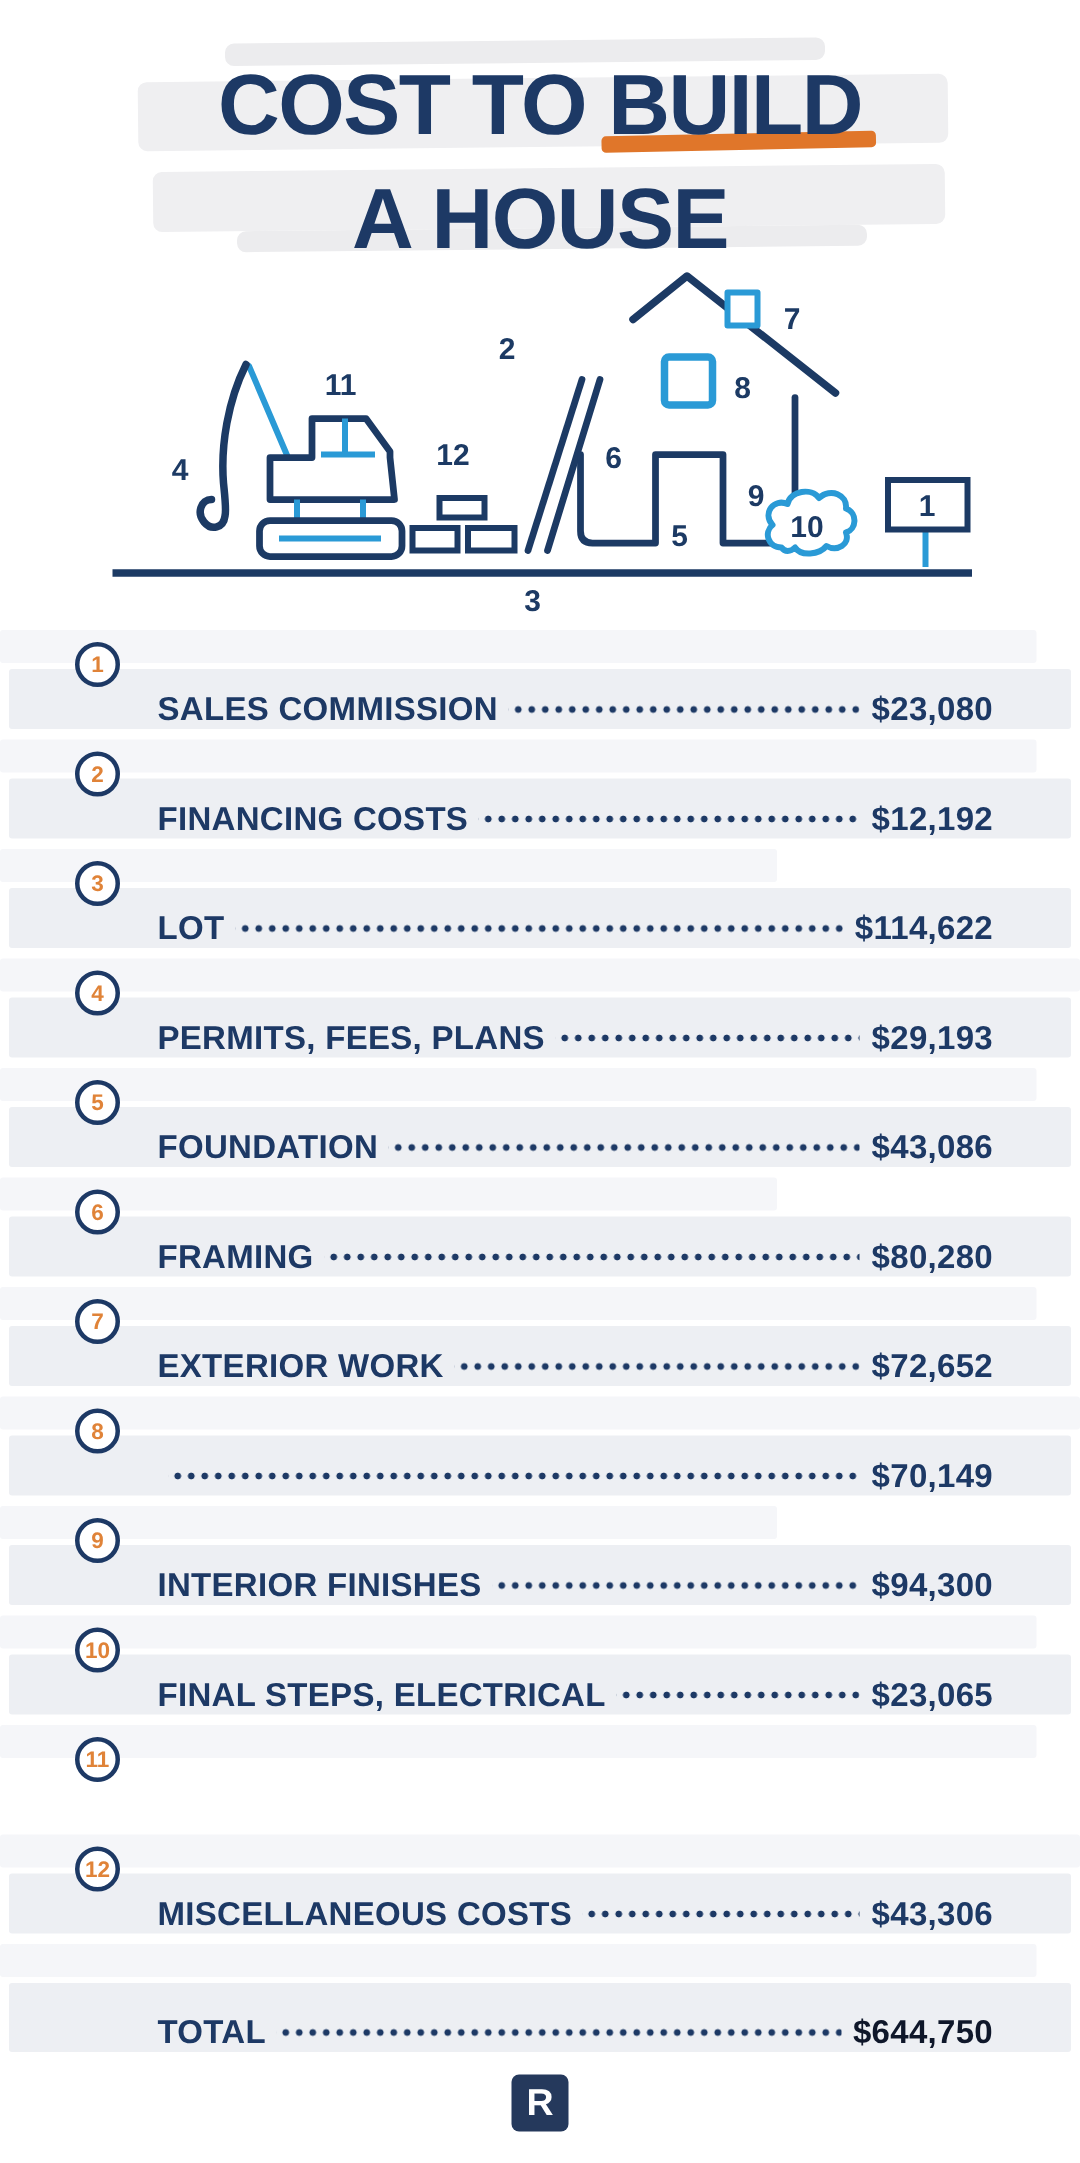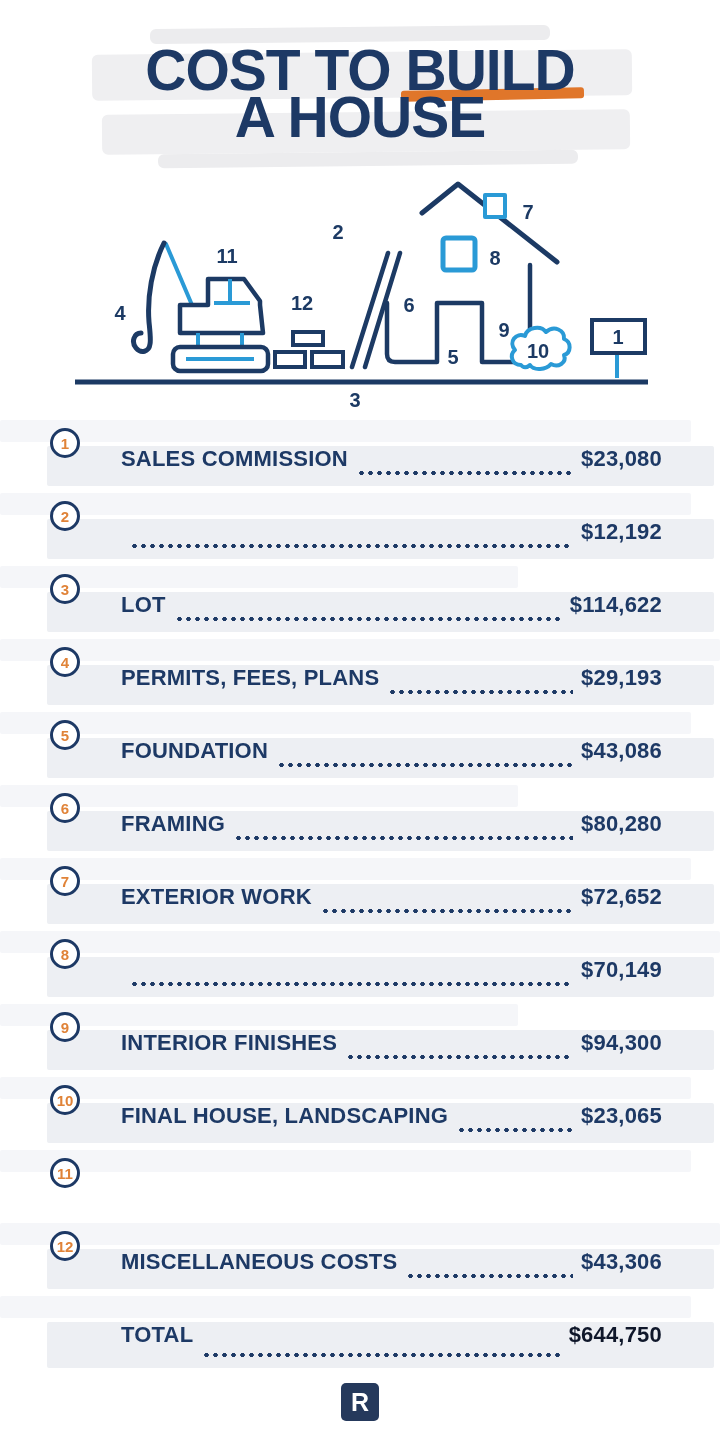--- a/index.html
+++ b/index.html
@@ -10,38 +10,38 @@
   
   .title-wrap{position:absolute;top:0;left:0;width:583px;height:172px;}
   .brush{position:absolute;background:#ececee;border-radius:6px;transform:rotate(-0.6deg);}
   .b1{left:150px;top:27px;width:400px;height:15px;}
   .b2{left:92px;top:52px;width:540px;height:46px;background:#efeff1;}
   .b3{left:102px;top:112px;width:528px;height:40px;background:#efeff1;}
   .b4{left:158px;top:152px;width:420px;height:14px;}
   .t-line{position:absolute;left:0;width:720px;text-align:center;
     font-weight:bold;font-size:57px;letter-spacing:-1px;color:#1d3965;line-height:1;}
   .t1{top:42px;}
-  .t2{top:89px;text-align:center;}
+  .t2{top:118px;text-align:center;}
   .hl{position:relative;z-index:0;display:inline-block;}
   .hl::after{content:"";position:absolute;left:-4px;right:-10px;bottom:-1px;height:11px;
     background:#e0762a;border-radius:3px;transform:rotate(-1.2deg);z-index:-1;}
   
   .illus{position:absolute;top:172px;left:0;width:720px;height:240px;}
   .illus text{font-family:"Liberation Sans",sans-serif;font-weight:bold;fill:#1c3a64;font-size:20px;text-anchor:middle;}
   
   .rows{position:absolute;top:420px;left:0;width:720px;}
   .row{position:relative;height:73px;}
   .row::before{content:"";position:absolute;left:0;top:0;height:22px;width:96%;background:#f5f6f9;border-radius:2px;}
   .row:nth-child(3n)::before{width:72%;}
   .row:nth-child(4n)::before{width:100%;}
   .badge{position:absolute;left:50px;top:8px;width:30px;height:30px;border:3px solid #1d3965;
     border-radius:50%;box-sizing:border-box;background:#fff;display:flex;align-items:center;justify-content:center;
     font-weight:bold;font-size:15px;color:#e08338;z-index:2;}
   .band{position:absolute;left:6px;right:6px;top:26px;height:40px;background:#edeff3;border-radius:2px;
-    display:flex;align-items:flex-start;padding:0 52px 0 74px;box-sizing:border-box;margin-left:41px;}
+    display:flex;align-items:flex-end;padding:0 52px 0 99px;box-sizing:border-box;}
   .lbl,.amt{font-weight:bold;font-size:22px;color:#1d3965;letter-spacing:0.2px;white-space:nowrap;}
   .leader{flex:1;align-self:stretch;margin:0 8px 0 7px;
     background-image:radial-gradient(circle, #1d3965 2px, transparent 2.5px);
     background-size:9px 8px;background-repeat:repeat-x;background-position:left 2px bottom 9px;}
   .total-row{height:80px;text-decoration:underline;}
   .total-row .band{height:46px;}
   .total-row .amt{color:#0f172a;}
   
   .logo{position:absolute;top:1383px;left:341px;width:38px;height:38px;background:#25395c;border-radius:5px;
     display:flex;align-items:center;justify-content:center;color:#ffffff;font-weight:bold;font-size:25px;}
@@ -128,20 +128,21 @@
     <div class="band">
         <span class="lbl">SALES COMMISSION</span>
         <span class="leader"></span>
         <span class="amt">$23,080</span>
       </div>
   </div>
 
   <div class="row">
     <div class="badge">2</div>
     <div class="band">
+        <span class="lbl">FINANCING COSTS</span>
         <span class="leader"></span>
         <span class="amt">$12,192</span>
       </div>
   </div>
 
   <div class="row">
     <div class="badge">3</div>
     <div class="band">
         <span class="lbl">LOT</span>
         <span class="leader"></span>
@@ -198,21 +199,21 @@
     <div class="band">
         <span class="lbl">INTERIOR FINISHES</span>
         <span class="leader"></span>
         <span class="amt">$94,300</span>
       </div>
   </div>
 
   <div class="row">
     <div class="badge">10</div>
     <div class="band">
-        <span class="lbl">FINAL HOUSE, LANDSCAPING</span>
+        <span class="lbl">FINAL STEPS, ELECTRICAL</span>
         <span class="leader"></span>
         <span class="amt">$23,065</span>
       </div>
   </div>
 
   <div class="row">
     <div class="badge">11</div>
   </div>
 
   <div class="row">

